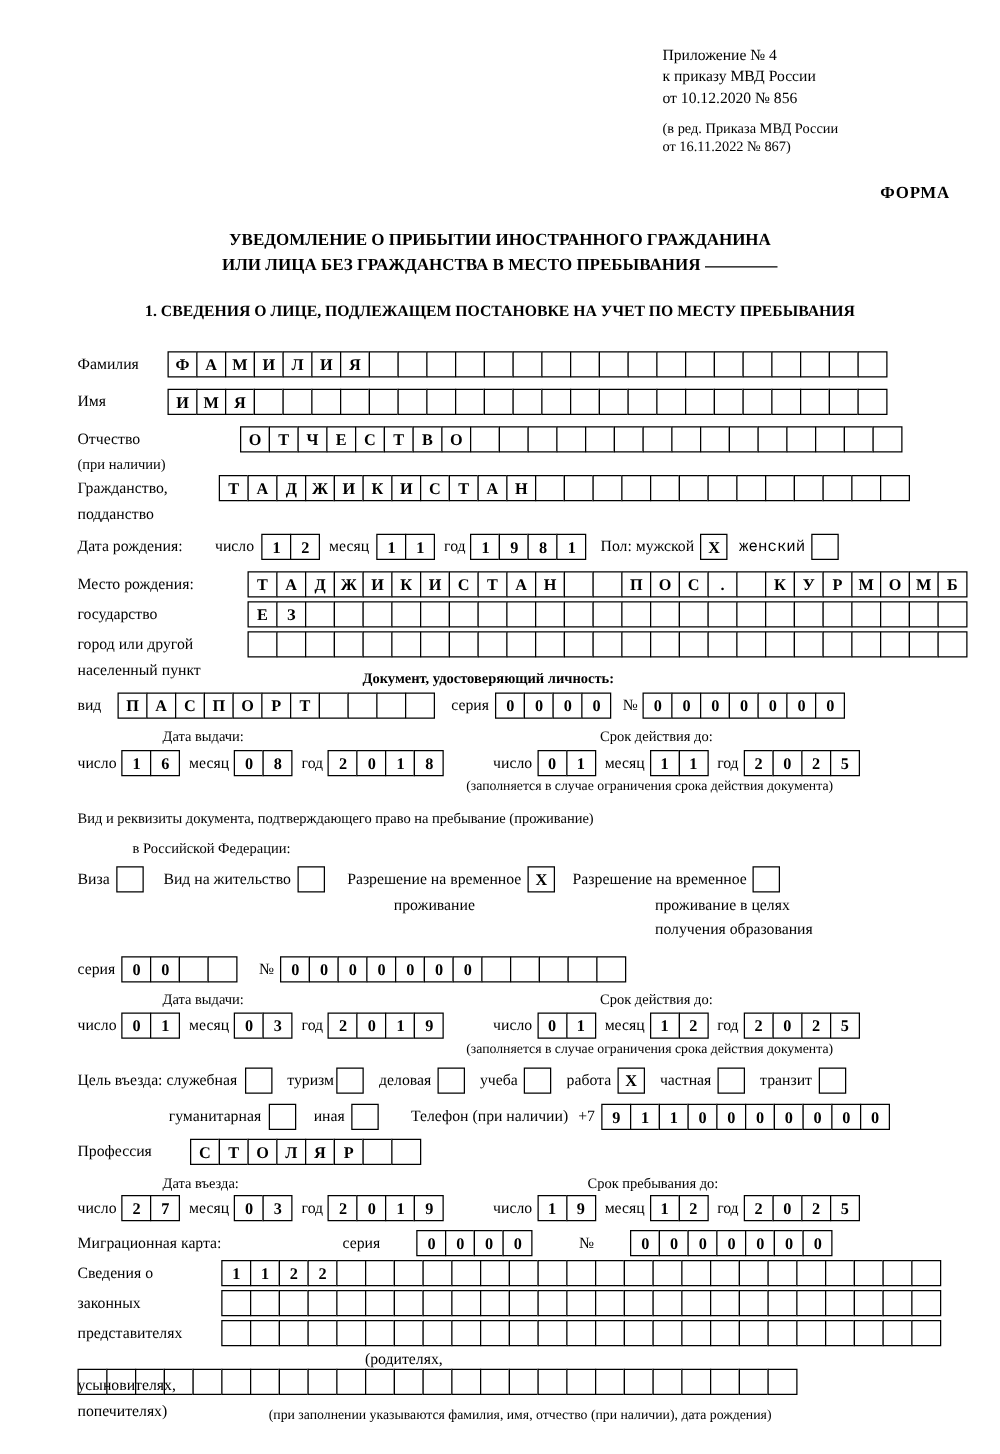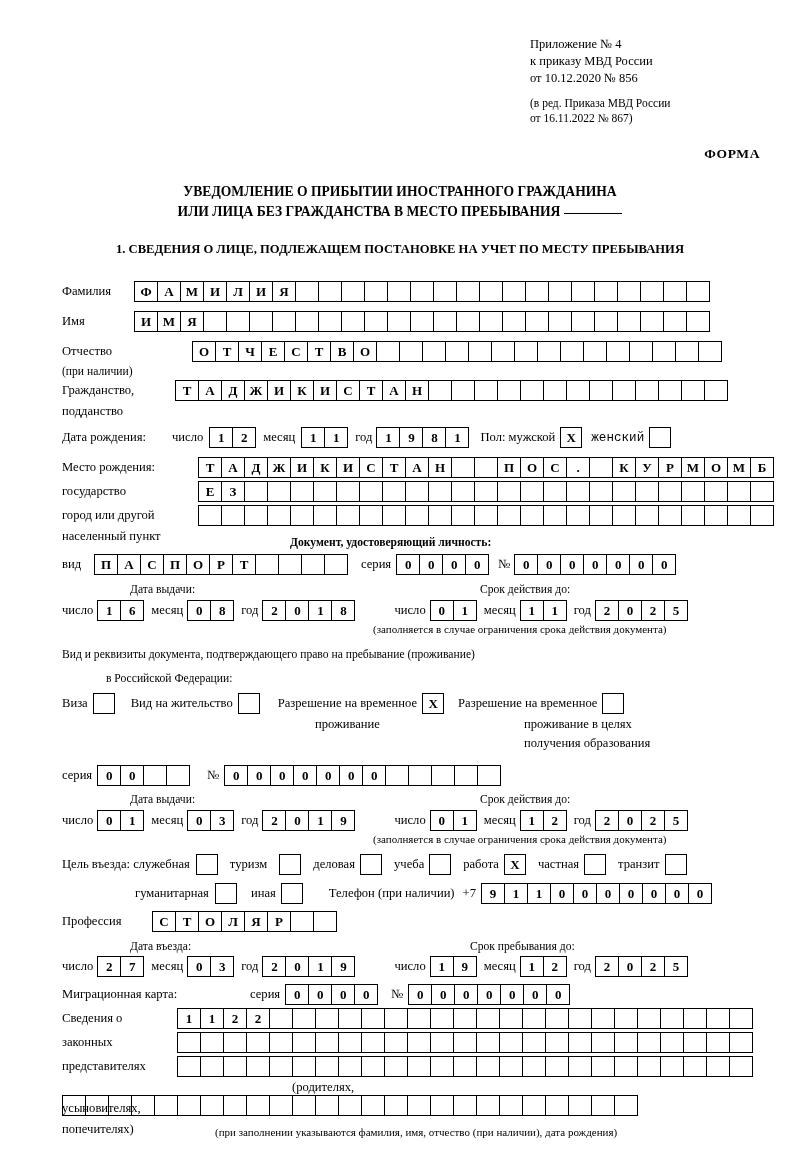--- a/index.html
+++ b/index.html
@@ -490,21 +490,21 @@
       </span>
   </div>
 
   <div class="row" style="left:373px;top:833px;">
     <span class="note">(заполняется в случае ограничения срока действия документа)</span>
   </div>
 
   <div class="row" style="left:62px;top:854px;">
     <span class="lbl" style="margin-right:6px;">Цель въезда: служебная</span>
     <span class="box" id="box-service"></span>
-    <span class="lbl" style="margin:0 12px 0 12px;">туризм</span>
+    <span class="lbl" style="margin:0 2px 0 12px;">туризм</span>
     <span class="box" id="box-tourism"></span>
     <span class="lbl" style="margin:0 5px 0 12px;">деловая</span>
     <span class="box" id="box-business"></span>
     <span class="lbl" style="margin:0 5px 0 12px;">учеба</span>
     <span class="box" id="box-study"></span>
     <span class="lbl" style="margin:0 5px 0 12px;">работа</span>
     <span class="box" id="box-work">Х</span>
     <span class="lbl" style="margin:0 5px 0 12px;">частная</span>
     <span class="box" id="box-private"></span>
     <span class="lbl" style="margin:0 5px 0 12px;">транзит</span>
@@ -583,21 +583,21 @@
       </span>
     <span class="lbl" style="margin:0 4px 0 8px;">год</span>
     <span class="cells" id="cells-stayuntilyear">
         <span class="cell">2</span>
         <span class="cell">0</span>
         <span class="cell">2</span>
         <span class="cell">5</span>
       </span>
   </div>
 
-  <div class="row" style="left:62px;top:984px;">
+  <div class="row" style="left:62px;top:984px;gap:24px;">
     <span class="lbl" style="width:188px;">Миграционная карта:</span>
     <span class="lbl" style="margin-right:5px;">серия</span>
     <span class="cells" id="cells-migseries">
         <span class="cell">0</span>
         <span class="cell">0</span>
         <span class="cell">0</span>
         <span class="cell">0</span>
       </span>
     <span class="lbl" style="margin:0 5px 0 14px;">№</span>
     <span class="cells" id="cells-mignumber">

